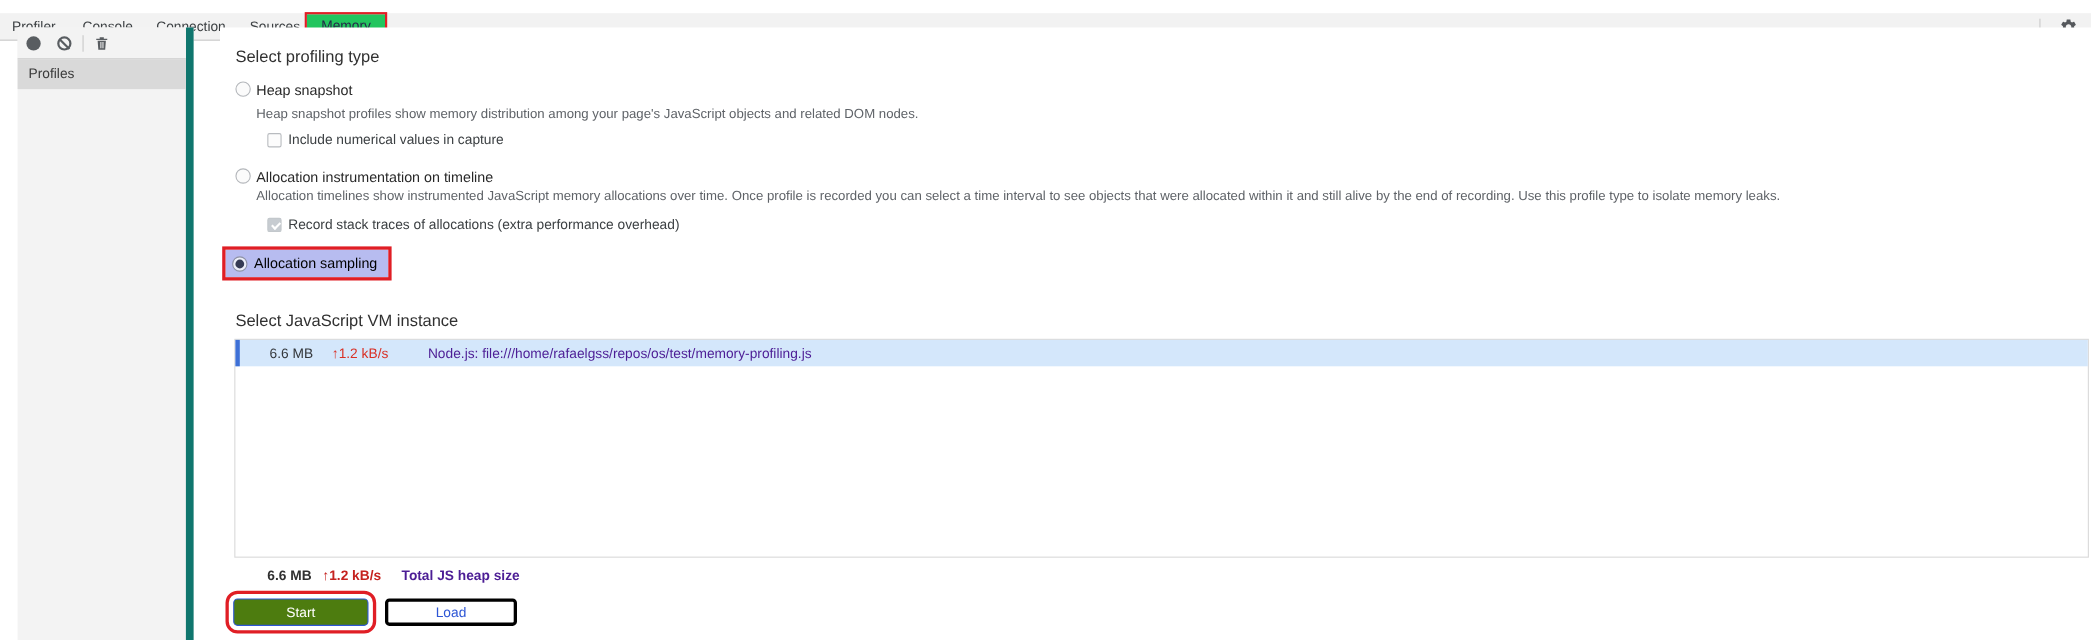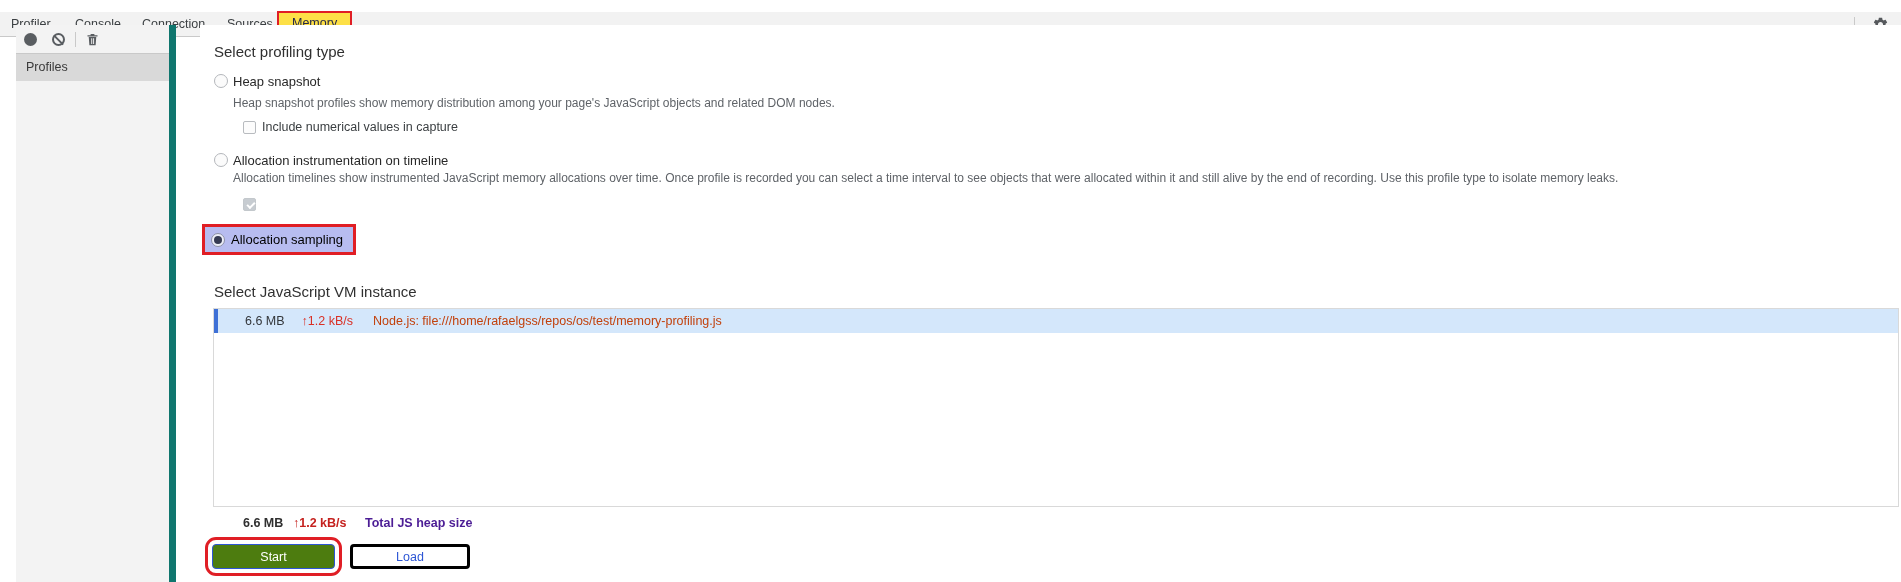--- a/index.html
+++ b/index.html
@@ -9,21 +9,21 @@
   
   .tabbar { position:absolute; left:0; top:0; width:1901px; height:25px;
     background:#f2f2f2; border-bottom:1px solid #c9c9c9;margin-top:12px; }
   .tab { position:absolute; top:0; height:24px; line-height:24px; font-size:12.5px;
     color:#3c4043; cursor:default; }
   .tab-profiler { left:11px; }
   .tab-console { left:75px; }
   .tab-connection { left:142px; }
   .tab-sources { left:227px; }
   .tab-memory { left:279px; top:1px; height:15px; line-height:21px; padding:0 13px;
-    background:#fde047; outline:2px solid #e01e25; color:#24284a; }
+    background:#22c55e; outline:2px solid #e01e25; color:#24284a; }
   .tabbar-sep { position:absolute; right:46px; top:5px; width:1px; height:14px; background:#c9c9c9; }
   .gear { position:absolute; right:12px; top:4px; width:17px; height:17px; }
   .gear svg { width:17px; height:17px; fill:#55585c; }
 
   
   .leftpanel { position:absolute; left:16px; top:25px; width:160px; height:557px;
     background:#f3f3f3; border-right:7px solid #0f766e; }
   .ltoolbar { position:relative; height:29px; border-bottom:1px solid #c9c9c9; background:#f3f3f3; }
   .record-icon { position:absolute; left:8px; top:8px; width:13px; height:13px;
     border-radius:50%; background:#595d61; }
@@ -63,21 +63,21 @@
   .opt3-box .radio { position:relative; margin-right:6px; }
   .opt3-box .opt-label { position:relative; color:#000000; }
 
   
   .vmlist { position:absolute; left:13px; top:283px; width:1686px; height:199px;
     border:1px solid #d9d9d9; background:#fff; }
   .vmrow { position:relative; height:24px; background:#d4e7fb; display:flex; align-items:center;
     font-size:12.5px; border-left:4px solid #3e70d6; }
   .vmrow .size { margin-left:27px; color:#33363a; }
   .vmrow .rate { margin-left:17px; color:#d93025; }
-  .vmrow .name { margin-left:20px; color:#c2410c; }
+  .vmrow .name { margin-left:36px; color:#4c1d95; }
   .up-arrow { font-weight:bold; }
 
   
   .totals { position:absolute; top:491px; left:0; font-size:12.5px; font-weight:bold; }
   .totals .size { position:absolute; left:43px; top:0; color:#303030; white-space:nowrap; }
   .totals .rate { position:absolute; left:93px; top:0; color:#c5221f; white-space:nowrap; }
   .totals .label { position:absolute; left:165px; top:0; color:#4c1d95; white-space:nowrap; }
 
   .btn { position:absolute; top:519px; height:25px; border-radius:4px; font-size:12.5px;
     font-family:"Liberation Sans", sans-serif; cursor:pointer; }
@@ -123,20 +123,21 @@
   <div class="radio" style="left:14px; top:49px;"></div>
   <div class="opt-label" style="left:33px; top:49px;">Heap snapshot</div>
   <div class="opt-desc" style="top:71px;">Heap snapshot profiles show memory distribution among your page's JavaScript objects and related DOM nodes.</div>
   <div class="checkbox" style="left:43px; top:96px;"></div>
   <div class="cb-label" style="left:62px; top:95px;">Include numerical values in capture</div>
 
   <div class="radio" style="left:14px; top:128px;"></div>
   <div class="opt-label" style="left:33px; top:128px;">Allocation instrumentation on timeline</div>
   <div class="opt-desc" style="top:146px;">Allocation timelines show instrumented JavaScript memory allocations over time. Once profile is recorded you can select a time interval to see objects that were allocated within it and still alive by the end of recording. Use this profile type to isolate memory leaks.</div>
   <div class="checkbox checked" style="left:43px; top:173px;"></div>
+  <div class="cb-label" style="left:62px; top:172px;">Record stack traces of allocations (extra performance overhead)</div>
 
   <div class="opt3-box">
     <div class="radio checked"></div>
     <div class="opt-label">Allocation sampling</div>
   </div>
 
   <div class="h-section h-vm">Select JavaScript VM instance</div>
 
   <div class="vmlist">
     <div class="vmrow">

